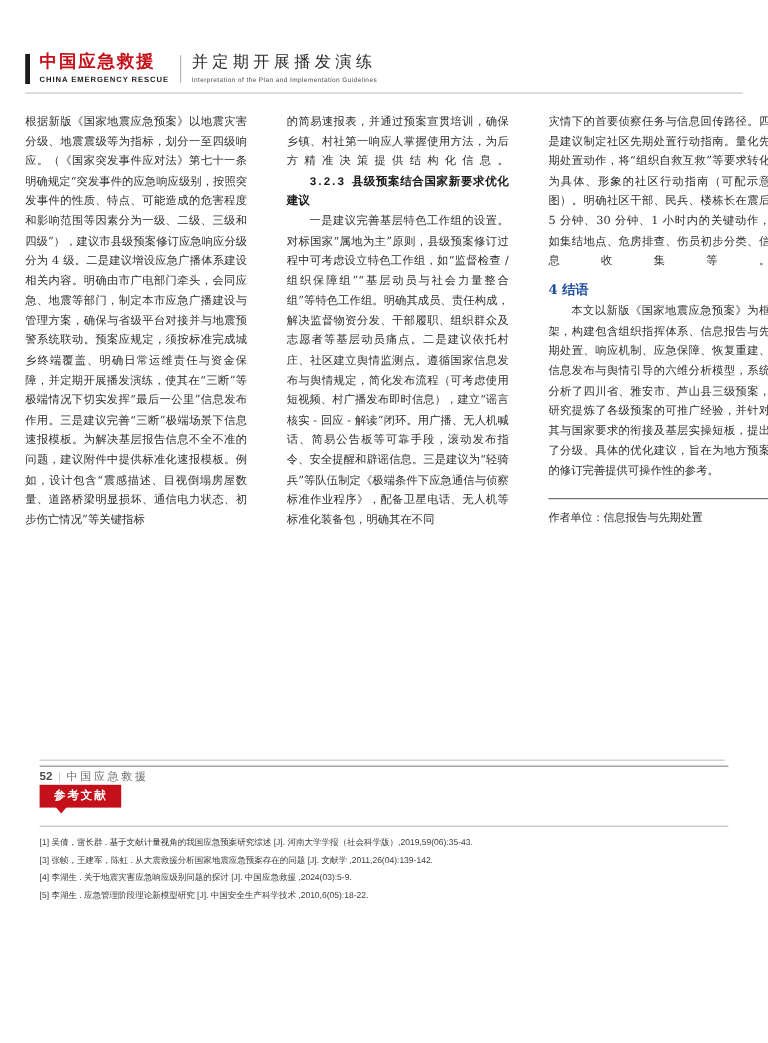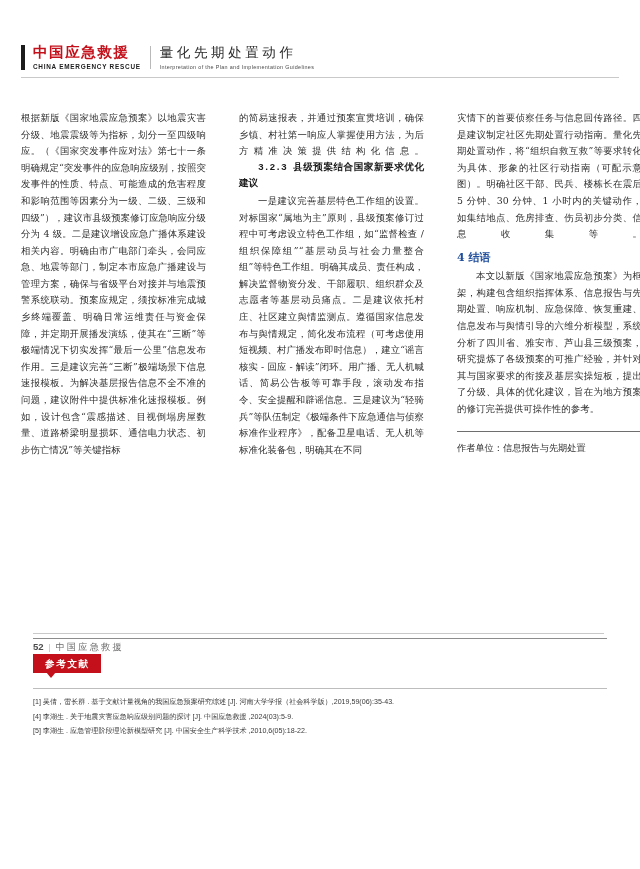--- a/index.html
+++ b/index.html
@@ -91,21 +91,21 @@
     white-space: nowrap;
   }
   .mast-rule {
     margin-top: 7px;
     height: 1px;
     background: #c9c9c9;
   }
 
   
   .columns {
-    margin-top: 32px;
+    margin-top: 16px;
     display: flex;
     gap: 12px;
   }
   .col {
     width: 185px;
     flex: 0 0 185px;
   }
   .col-gap { width: 9px; flex: 0 0 9px; }
 
   .col p {
@@ -253,21 +253,21 @@
 <div class="page">
 
   <div class="masthead">
     <div class="mast-bar"></div>
     <div class="mast-cn-block">
       <div class="mast-cn-title">中国应急救援</div>
       <div class="mast-en-title">CHINA EMERGENCY RESCUE</div>
     </div>
     <div class="mast-divider"></div>
     <div class="mast-sub-block">
-      <div class="mast-sub-cn">量化先期处置动作</div>
+      <div class="mast-sub-cn">并定期开展播发演练</div>
       <div class="mast-sub-en">Interpretation of the Plan and Implementation Guidelines</div>
     </div>
   </div>
   <div class="mast-rule"></div>
 
   <div class="columns">
 
     <div class="col">
       <p class="last-left">根据新版《国家地震应急预案》以地震灾害分级、地震震级等为指标，划分一至四级响应。（《国家突发事件应对法》第七十一条明确规定“突发事件的应急响应级别，按照突发事件的性质、特点、可能造成的危害程度和影响范围等因素分为一级、二级、三级和四级”），建议市县级预案修订应急响应分级分为 4 级。二是建议增设应急广播体系建设相关内容。明确由市广电部门牵头，会同应急、地震等部门，制定本市应急广播建设与管理方案，确保与省级平台对接并与地震预警系统联动。预案应规定，须按标准完成城乡终端覆盖、明确日常运维责任与资金保障，并定期开展播发演练，使其在“三断”等极端情况下切实发挥“最后一公里”信息发布作用。三是建议完善“三断”极端场景下信息速报模板。为解决基层报告信息不全不准的问题，建议附件中提供标准化速报模板。例如，设计包含“震感描述、目视倒塌房屋数量、道路桥梁明显损坏、通信电力状态、初步伤亡情况”等关键指标</p>
     </div>
@@ -296,20 +296,21 @@
 
   <div class="refs-block">
     <div class="refs-top-rule"></div>
     <div class="refs-badge-wrap">
       <span class="refs-badge">参考文献</span>
       <span class="refs-badge-tail"></span>
     </div>
     <div class="refs-rule"></div>
     <ol class="ref-list">
       <li>[1] 吴倩，雷长群 . 基于文献计量视角的我国应急预案研究综述 [J]. 河南大学学报（社会科学版）,2019,59(06):35-43.</li>
+      <li>[3] 张帧，王建军，陈虹 . 从大震救援分析国家地震应急预案存在的问题 [J]. 文献学 ,2011,26(04):139-142.</li>
       <li>[4] 李湖生 . 关于地震灾害应急响应级别问题的探讨 [J]. 中国应急救援 ,2024(03):5-9.</li>
       <li>[5] 李湖生 . 应急管理阶段理论新模型研究 [J]. 中国安全生产科学技术 ,2010,6(05):18-22.</li>
     </ol>
   </div>
 
   <div class="footer">
     <div class="footer-rule"></div>
     <div class="footer-inner">
       <span class="footer-page">52</span>
       <span class="footer-sep">|</span>

